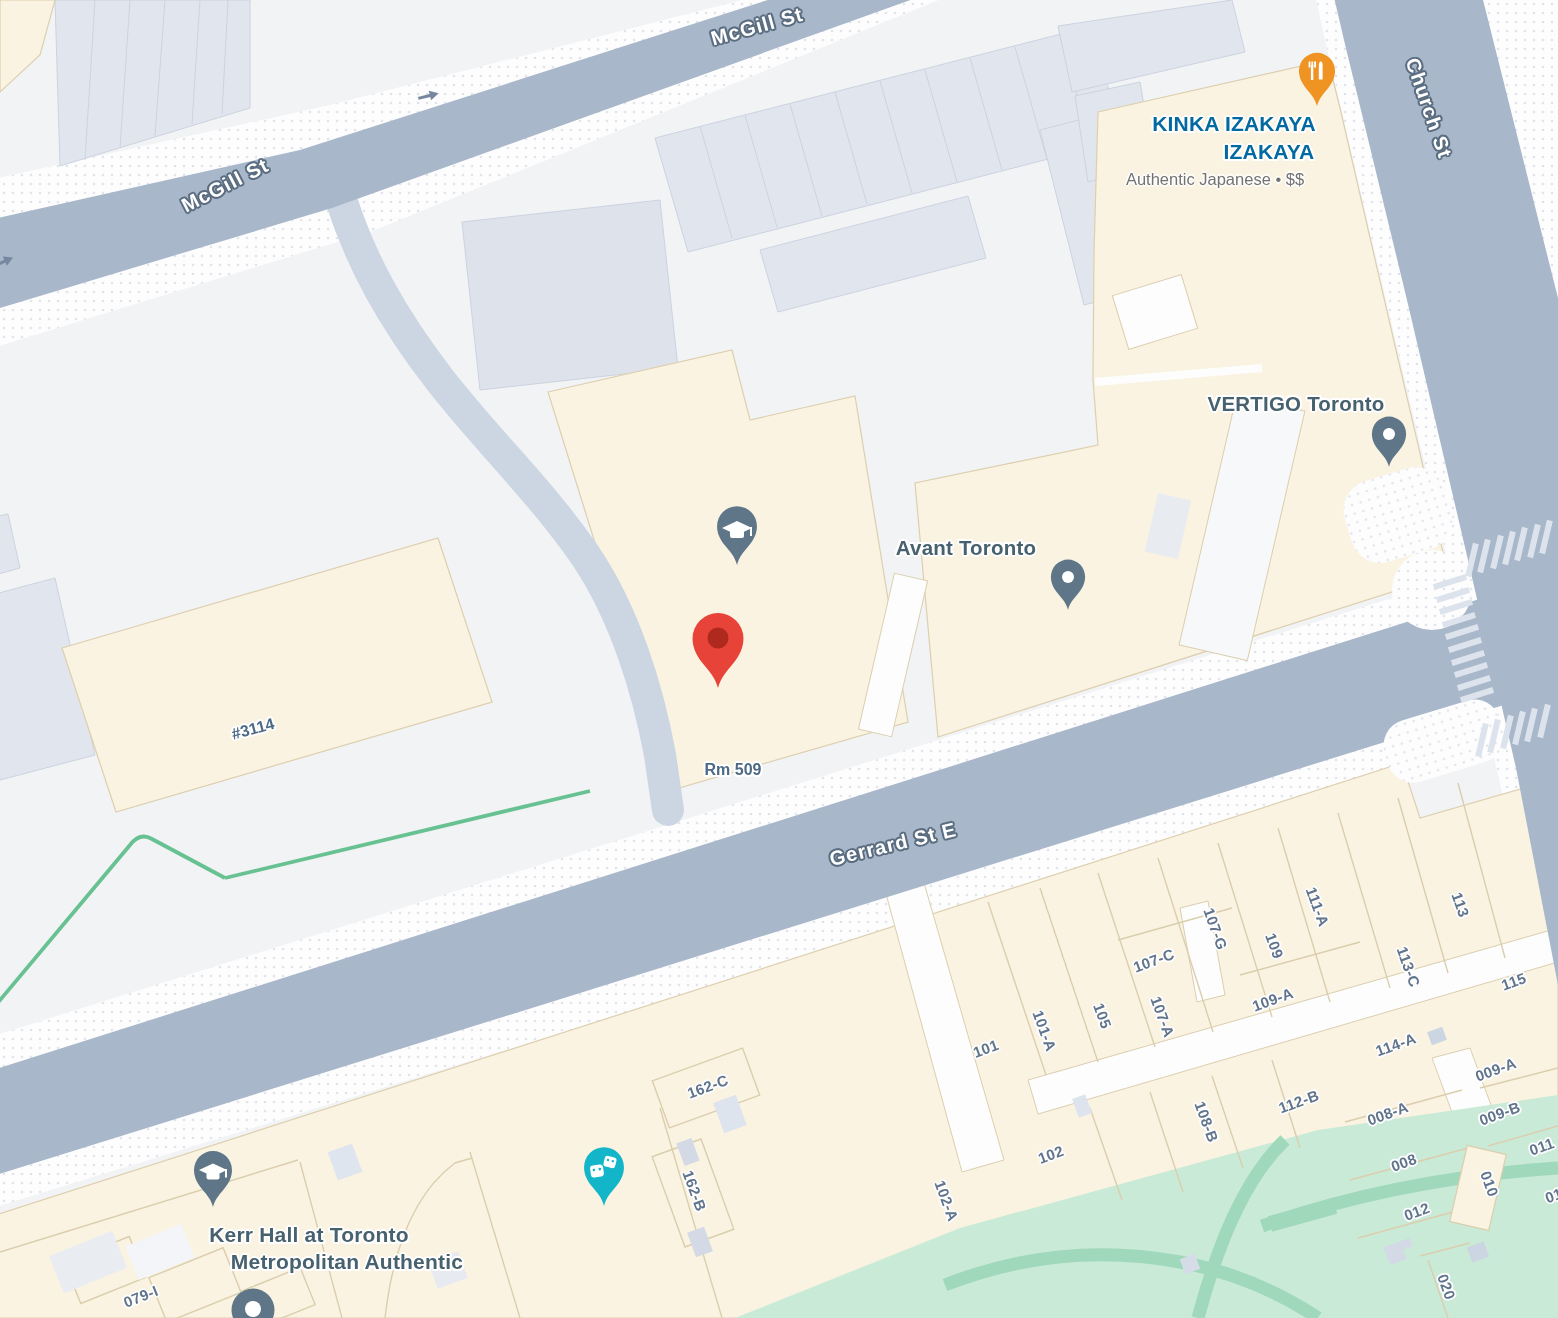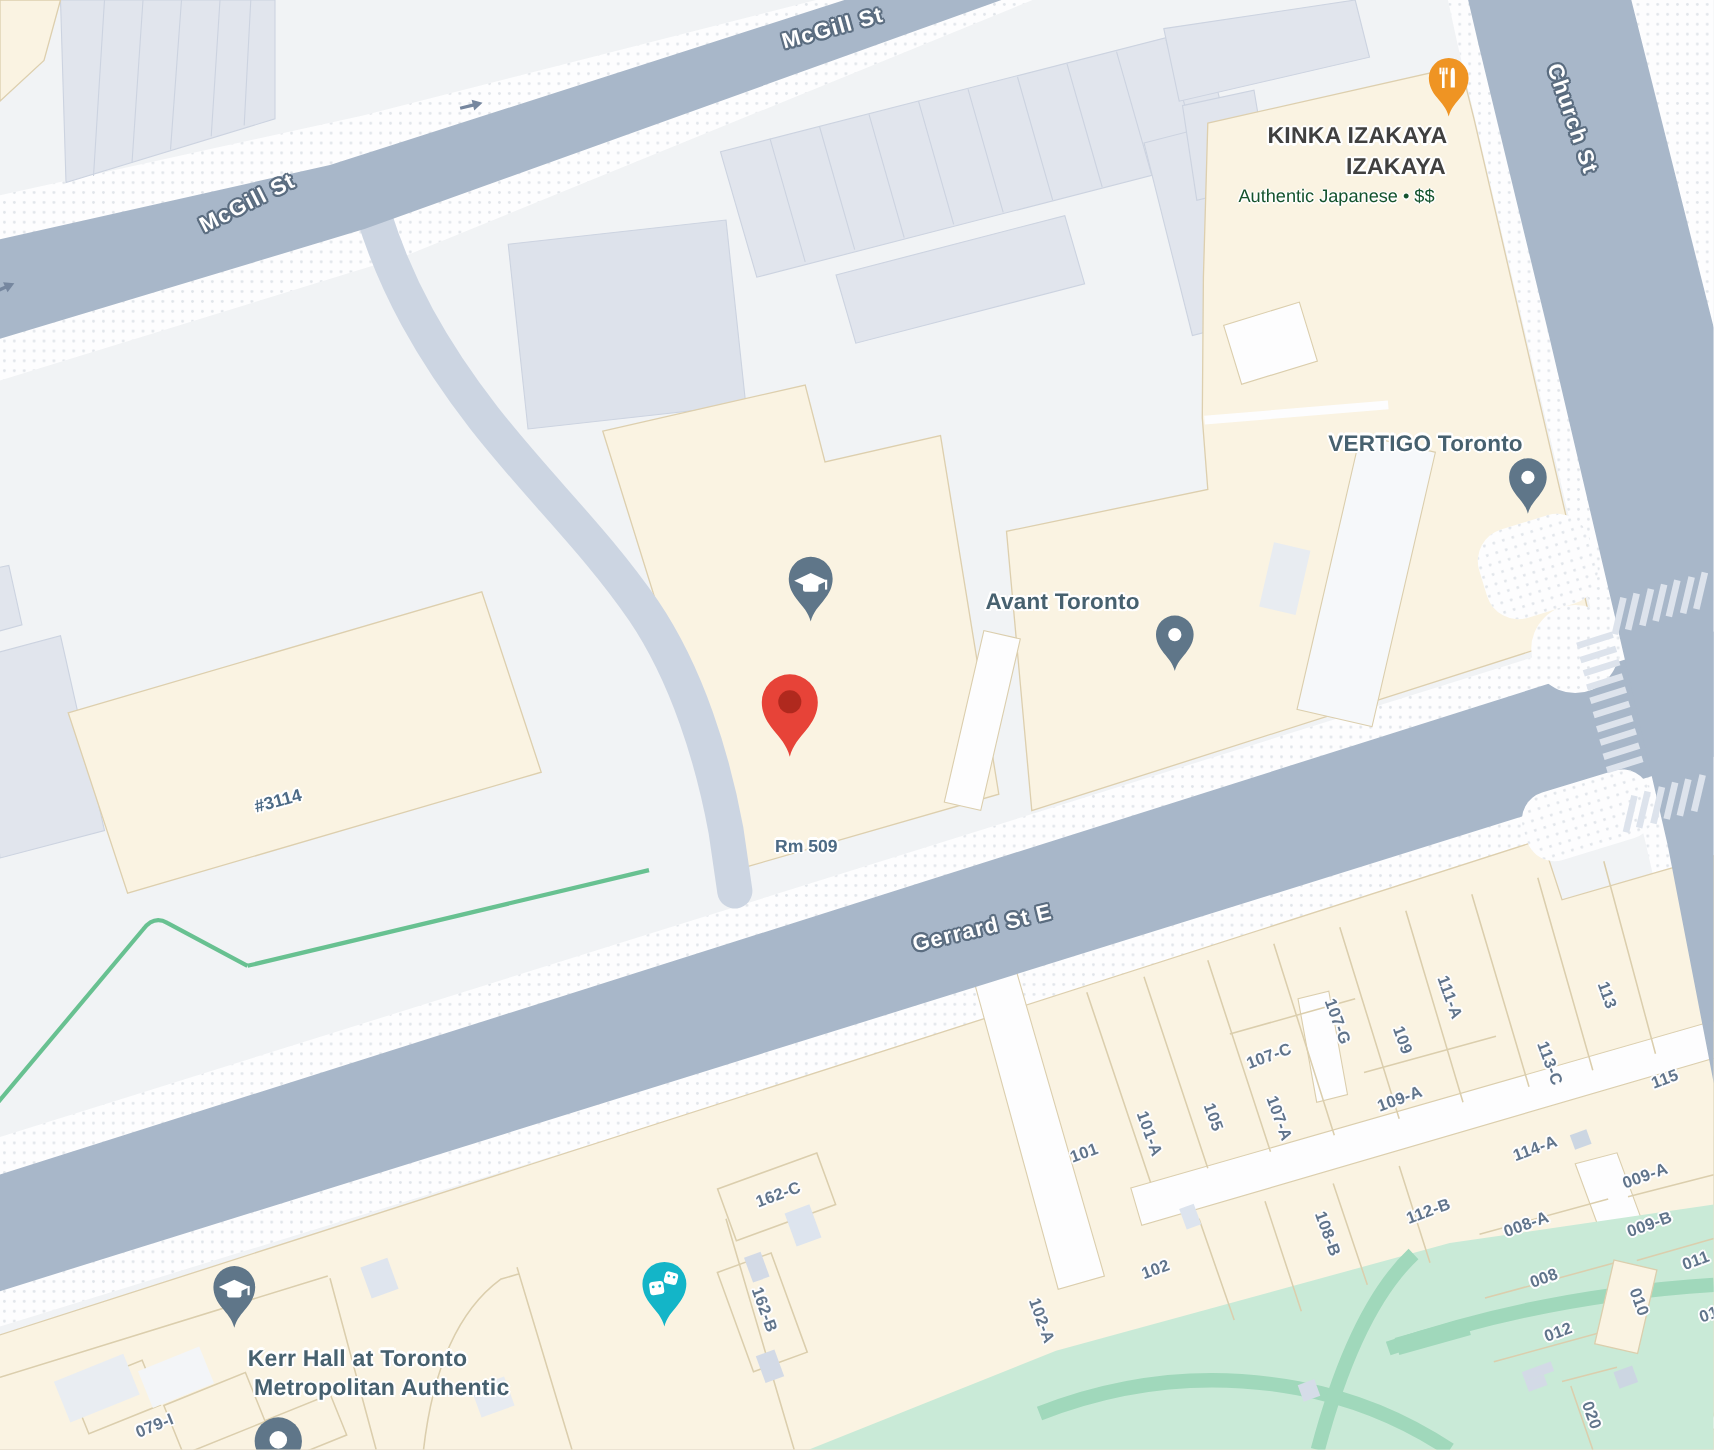--- a/index.html
+++ b/index.html
@@ -13,24 +13,24 @@
       -1.5px -1.5px 0 #5b6d80,1.5px -1.5px 0 #5b6d80,-1.5px 1.5px 0 #5b6d80,1.5px 1.5px 0 #5b6d80;}
   .poi{color:#47616f;font-size:20.5px;font-weight:700;letter-spacing:.2px;
     text-shadow:-2px 0 0 #fff,2px 0 0 #fff,0 -2px 0 #fff,0 2px 0 #fff,
       -1.5px -1.5px 0 #fff,1.5px -1.5px 0 #fff,-1.5px 1.5px 0 #fff,1.5px 1.5px 0 #fff;margin-top:10px;}
   .poi-sm{color:#4c6a85;font-size:16px;font-weight:700;
     text-shadow:-2px 0 0 #fff,2px 0 0 #fff,0 -2px 0 #fff,0 2px 0 #fff,
       -1.4px -1.4px 0 #fff,1.4px -1.4px 0 #fff,-1.4px 1.4px 0 #fff,1.4px 1.4px 0 #fff;}
   .num{color:#60748b;font-size:15px;font-weight:700;letter-spacing:.3px;
     text-shadow:-1.8px 0 0 #fdfdfe,1.8px 0 0 #fdfdfe,0 -1.8px 0 #fdfdfe,0 1.8px 0 #fdfdfe,
       -1.3px -1.3px 0 #fdfdfe,1.3px -1.3px 0 #fdfdfe,-1.3px 1.3px 0 #fdfdfe,1.3px 1.3px 0 #fdfdfe;}
-  .kinka-title{color:#404040;font-size:21px;font-weight:700;letter-spacing:.2px;
+  .kinka-title{color:#0369a1;font-size:21px;font-weight:700;letter-spacing:.2px;
     text-shadow:-2px 0 0 #fff,2px 0 0 #fff,0 -2px 0 #fff,0 2px 0 #fff,
       -1.5px -1.5px 0 #fff,1.5px -1.5px 0 #fff,-1.5px 1.5px 0 #fff,1.5px 1.5px 0 #fff;}
-  .kinka-sub{color:#14532d;font-size:16.5px;font-weight:400;
+  .kinka-sub{color:#737373;font-size:16.5px;font-weight:400;
     text-shadow:-1.6px 0 0 #fff,1.6px 0 0 #fff,0 -1.6px 0 #fff,0 1.6px 0 #fff;}
 </style>
 </head>
 <body>
 
 <div id="map">
 <svg width="1558" height="1318" viewBox="0 0 1558 1318">
   <defs>
     <pattern id="dots" patternUnits="userSpaceOnUse" width="9" height="9">
       <circle cx="4" cy="4" r="1.3" fill="#e1e5ea"></circle>
@@ -352,21 +352,21 @@
   <div class="lbl street" style="left:225px;top:185px;--r:-27deg">McGill St</div>
   <div class="lbl street" style="left:757px;top:26px;--r:-15.5deg">McGill St</div>
   <div class="lbl street" style="left:1429px;top:108px;--r:71deg">Church St</div>
   <div class="lbl street" style="left:893px;top:844px;--r:-13.5deg">Gerrard St E</div>
 
   <div class="lbl kinka-title" style="left:1234px;top:124px">KINKA IZAKAYA</div>
   <div class="lbl kinka-title" style="left:1269px;top:152px">IZAKAYA</div>
   <div class="lbl kinka-sub" style="left:1215px;top:179px">Authentic Japanese • $$</div>
   <div class="lbl poi" style="left:1296px;top:394px">VERTIGO Toronto</div>
   <div class="lbl poi" style="left:966px;top:538px">Avant Toronto</div>
-  <div class="lbl poi" style="left:325px;top:1225px;font-size:21px">Kerr Hall at Toronto</div>
+  <div class="lbl poi" style="left:309px;top:1225px;font-size:21px">Kerr Hall at Toronto</div>
   <div class="lbl poi" style="left:347px;top:1252px;font-size:21px">Metropolitan Authentic</div>
   <div class="lbl poi-sm" style="left:733px;top:770px">Rm 509</div>
   <div class="lbl poi-sm" style="left:253px;top:729px;--r:-15deg">#3114</div>
 
   <div class="lbl num" style="left:986px;top:1049px;--r:-20deg">101</div>
   <div class="lbl num" style="left:1044px;top:1031px;--r:70deg">101-A</div>
   <div class="lbl num" style="left:1102px;top:1016px;--r:70deg">105</div>
   <div class="lbl num" style="left:1154px;top:961px;--r:-20deg">107-C</div>
   <div class="lbl num" style="left:1162px;top:1017px;--r:70deg">107-A</div>
   <div class="lbl num" style="left:1215px;top:929px;--r:70deg">107-G</div>

